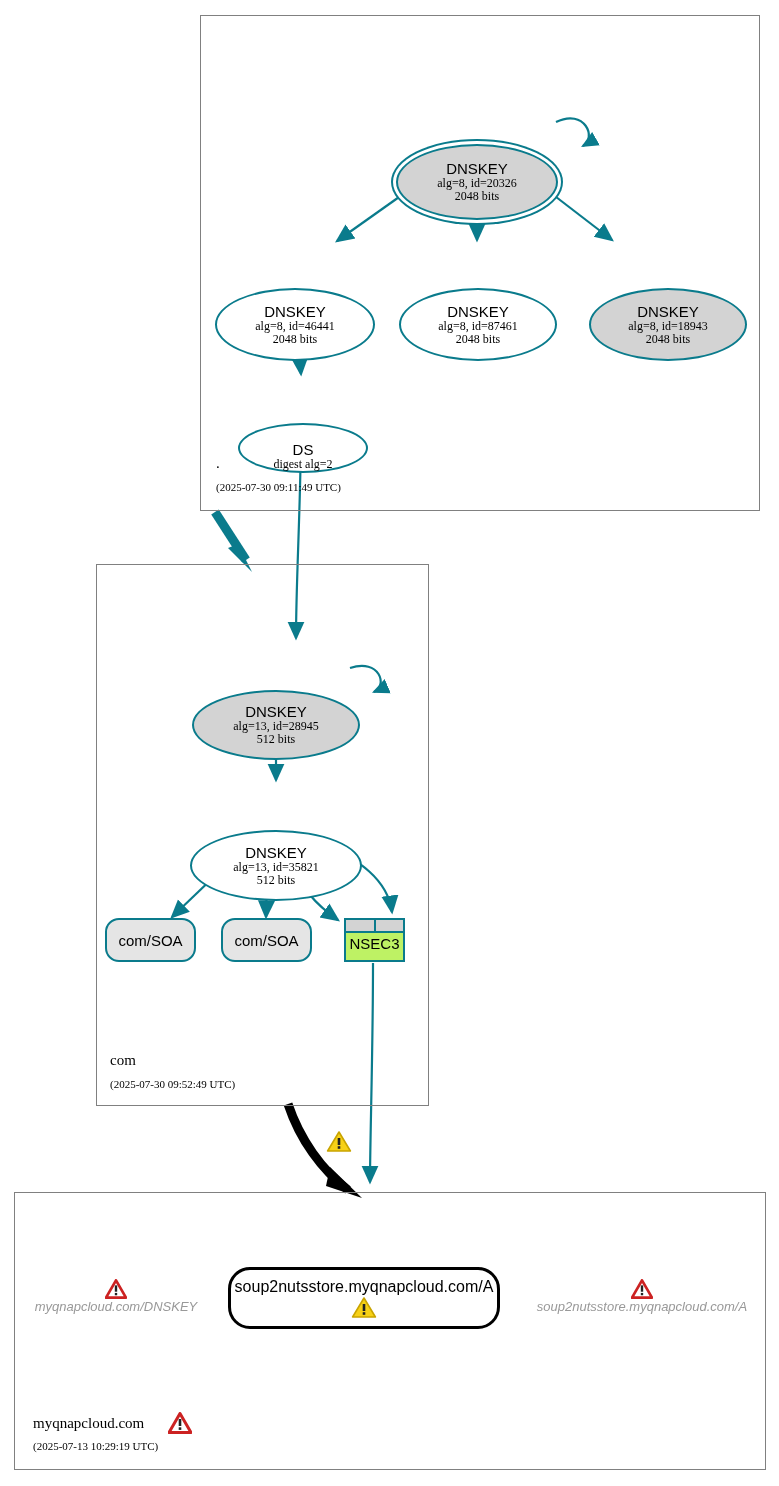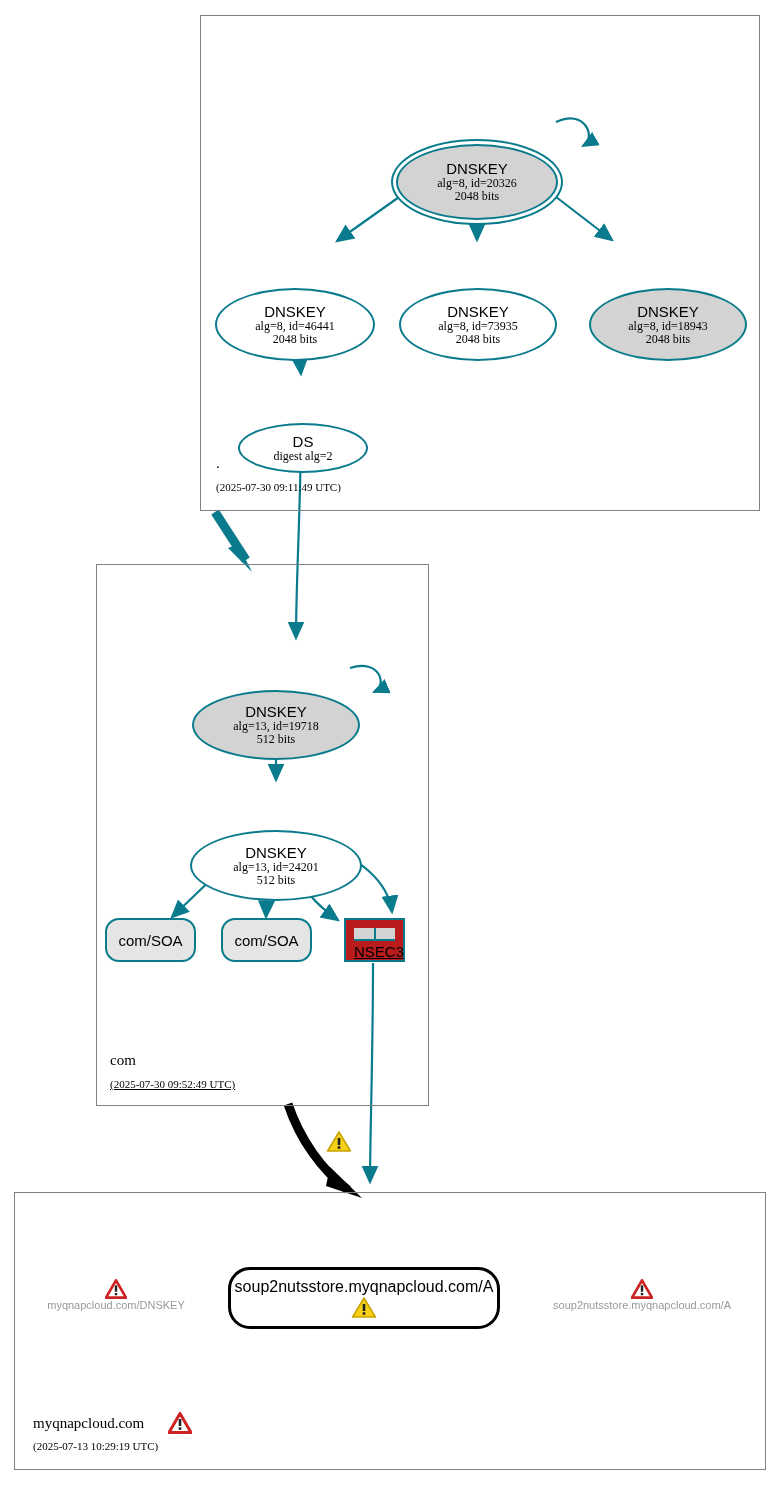--- a/index.html
+++ b/index.html
@@ -12,30 +12,30 @@
   .ztime{font-size:11px;}
   .node{position:absolute;display:flex;flex-direction:column;align-items:center;justify-content:center;
         box-sizing:border-box;text-align:center;color:#000;}
   .ellipse{border:2px solid #0a7b8c;border-radius:50%;background:#ffffff;margin-top:48px;}
   .ellipse.filled{background:#d3d3d3;}
   .ellipse.anchor{box-shadow:0 0 0 3px #ffffff,0 0 0 5px #0a7b8c;}
   .n-title{font-family:"Liberation Sans",sans-serif;font-size:15px;line-height:16px;}
   .n-sub{font-family:"Liberation Serif",serif;font-size:12px;line-height:13px;}
   .rrbox{border:2px solid #0a7b8c;border-radius:14px;background:#e5e5e5;
          font-family:"Liberation Sans",sans-serif;font-size:15px;}
-  .nsec3{border:2px solid #0a7b8c;background:#b91c1c;padding:8px;display:block;text-decoration:underline;}
+  .nsec3{border:2px solid #0a7b8c;background:#bef264;padding:0;display:block;}
   .nsec3 .cells{display:flex;height:11px;border-bottom:2px solid #0a7b8c;}
   .nsec3 .cells > div{flex:1;background:#d3d3d3;}
   .nsec3 .cells > div:first-child{border-right:2px solid #0a7b8c;}
   .nsec3 .lbl{font-family:"Liberation Sans",sans-serif;font-size:15px;line-height:21px;text-align:center;}
   .abox{position:absolute;border:3px solid #000000;border-radius:22px;background:#fff;
         display:flex;flex-direction:column;align-items:center;justify-content:center;box-sizing:border-box;}
   .abox .t{font-family:"Liberation Sans",sans-serif;font-size:16px;line-height:19px;color:#000;}
   .errlabel{position:absolute;display:flex;flex-direction:column;align-items:center;}
-  .errlabel .txt{font-family:"Liberation Sans",sans-serif;font-size:11px;color:#999999;white-space:nowrap;}
+  .errlabel .txt{font-family:"Liberation Sans",sans-serif;font-style:italic;font-size:13px;color:#999999;white-space:nowrap;}
   .tri{display:block;}
 </style>
 </head>
 <body>
 
 <svg id="canvas" viewBox="0 0 779 1486" xmlns="http://www.w3.org/2000/svg">
   <defs>
     <marker id="ar-teal" markerWidth="9" markerHeight="9" refX="7.5" refY="4.5" orient="auto">
       <path d="M0,0.6 L8.6,4.5 L0,8.4 z" fill="#0a7b8c"></path>
     </marker>
@@ -84,21 +84,21 @@
     <path d="M330,1167 L362,1198 L326,1186 z" fill="#000000"></path>
   </g>
 </svg>
 
 <div class="zonebox" style="left:200px;top:15px;width:560px;height:496px;"></div>
 <div class="zonelabel zname" style="left:216px;top:455px;">.</div>
 <div class="zonelabel ztime" style="left:216px;top:481px;">(2025-07-30 09:11:49 UTC)</div>
 
 <div class="zonebox" style="left:96px;top:564px;width:333px;height:542px;"></div>
 <div class="zonelabel zname" style="left:110px;top:1052px;text-align:center;">com</div>
-<div class="zonelabel ztime" style="left:110px;top:1078px;text-decoration:underline;">(2025-07-30 09:52:49 UTC)</div>
+<div class="zonelabel ztime" style="left:110px;top:1078px;">(2025-07-30 09:52:49 UTC)</div>
 
 <div class="zonebox" style="left:14px;top:1192px;width:752px;height:278px;"></div>
 <div class="zonelabel zname" style="left:33px;top:1415px;font-family:Liberation Serif, serif;">myqnapcloud.com</div>
 <div class="zonelabel ztime" style="left:33px;top:1440px;">(2025-07-13 10:29:19 UTC)</div>
 
 <svg class="tri" style="position:absolute;left:168px;top:1412px;" width="24" height="22" viewBox="0 0 24 22">
   <path d="M12 1.5 L23 20.5 L1 20.5 Z" fill="#ffffff" stroke="#cc2222" stroke-width="3" stroke-linejoin="round"></path>
   <rect x="10.7" y="7" width="2.6" height="7" fill="#222"></rect>
   <rect x="10.7" y="15.3" width="2.6" height="2.6" fill="#222"></rect>
 </svg>
@@ -110,44 +110,44 @@
 </div>
 
 <div class="node ellipse" style="left:215px;top:240px;width:160px;height:73px;">
   <div class="n-title">DNSKEY</div>
   <div class="n-sub">alg=8, id=46441</div>
   <div class="n-sub">2048 bits</div>
 </div>
 
 <div class="node ellipse" style="left:399px;top:240px;width:158px;height:73px;">
   <div class="n-title">DNSKEY</div>
-  <div class="n-sub">alg=8, id=73935</div>
+  <div class="n-sub">alg=8, id=87461</div>
   <div class="n-sub">2048 bits</div>
 </div>
 
 <div class="node ellipse filled" style="left:589px;top:240px;width:158px;height:73px;">
   <div class="n-title">DNSKEY</div>
   <div class="n-sub">alg=8, id=18943</div>
   <div class="n-sub">2048 bits</div>
 </div>
 
-<div class="node ellipse" style="left:238px;top:375px;width:130px;height:50px;">
+<div class="node ellipse" style="left:238px;top:375px;width:130px;height:50px;justify-content:flex-end;">
   <div class="n-title">DS</div>
   <div class="n-sub">digest alg=2</div>
 </div>
 
 <div class="node ellipse filled" style="left:192px;top:642px;width:168px;height:70px;">
   <div class="n-title">DNSKEY</div>
-  <div class="n-sub">alg=13, id=19718</div>
+  <div class="n-sub">alg=13, id=28945</div>
   <div class="n-sub">512 bits</div>
 </div>
 
 <div class="node ellipse" style="left:190px;top:782px;width:172px;height:71px;">
   <div class="n-title">DNSKEY</div>
-  <div class="n-sub">alg=13, id=24201</div>
+  <div class="n-sub">alg=13, id=35821</div>
   <div class="n-sub">512 bits</div>
 </div>
 
 <div class="node rrbox" style="left:105px;top:918px;width:91px;height:44px;">
   <span>com/SOA</span>
 </div>
 
 <div class="node rrbox" style="left:221px;top:918px;width:91px;height:44px;">
   <span>com/SOA</span>
 </div>

